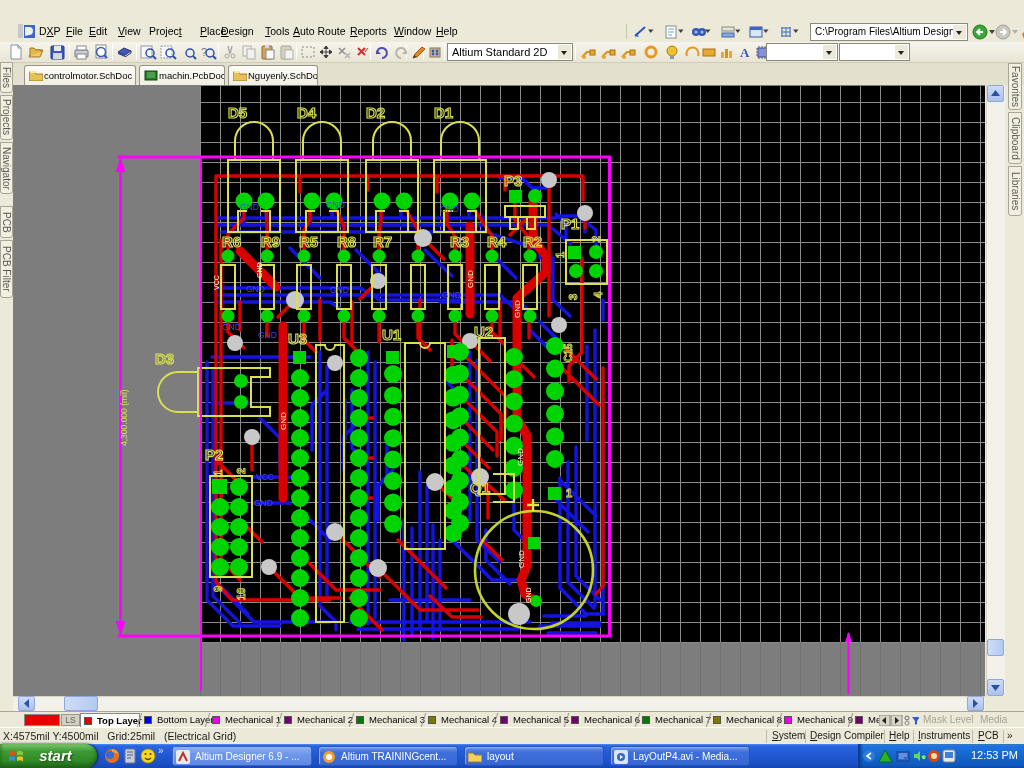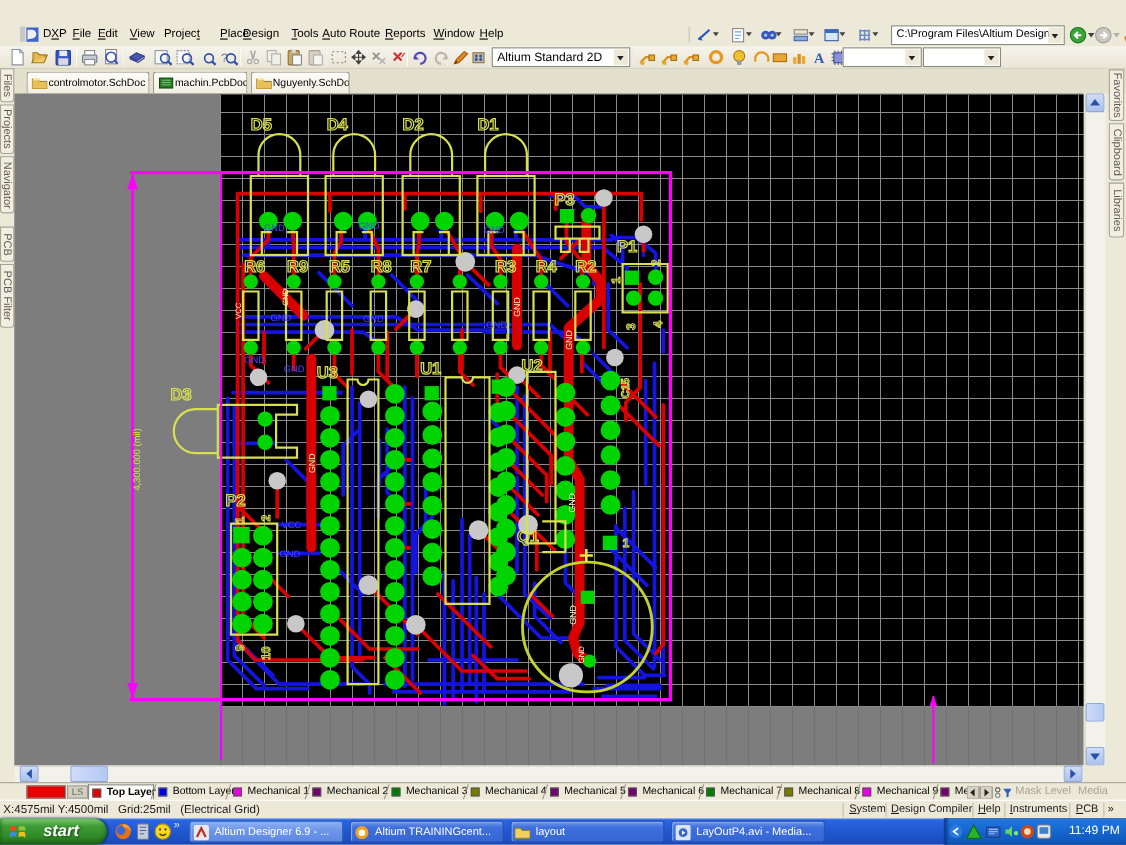--- a/index.html
+++ b/index.html
@@ -548,16 +548,16 @@
           <text x="9" y="11" font-size="9" fill="#80e880">●</text>
         </svg>
     <svg class="abs" style="left:68px;top:5px" width="14" height="14">
           <circle cx="7" cy="7" r="6" fill="#d04818"></circle>
           <circle cx="7" cy="7" r="3" fill="#f0e0b0"></circle>
         </svg>
     <svg class="abs" style="left:83px;top:5px" width="14" height="14">
           <rect x="1" y="1" width="12" height="12" rx="2" fill="#e8e8e8" stroke="#888"></rect>
           <rect x="3" y="3" width="8" height="6" fill="#4080d0"></rect>
         </svg>
-    <div id="clock">11:49 PM</div>
+    <div id="clock">12:53 PM</div>
   </div>
 </div>
 
 </div>
 </body></html>

